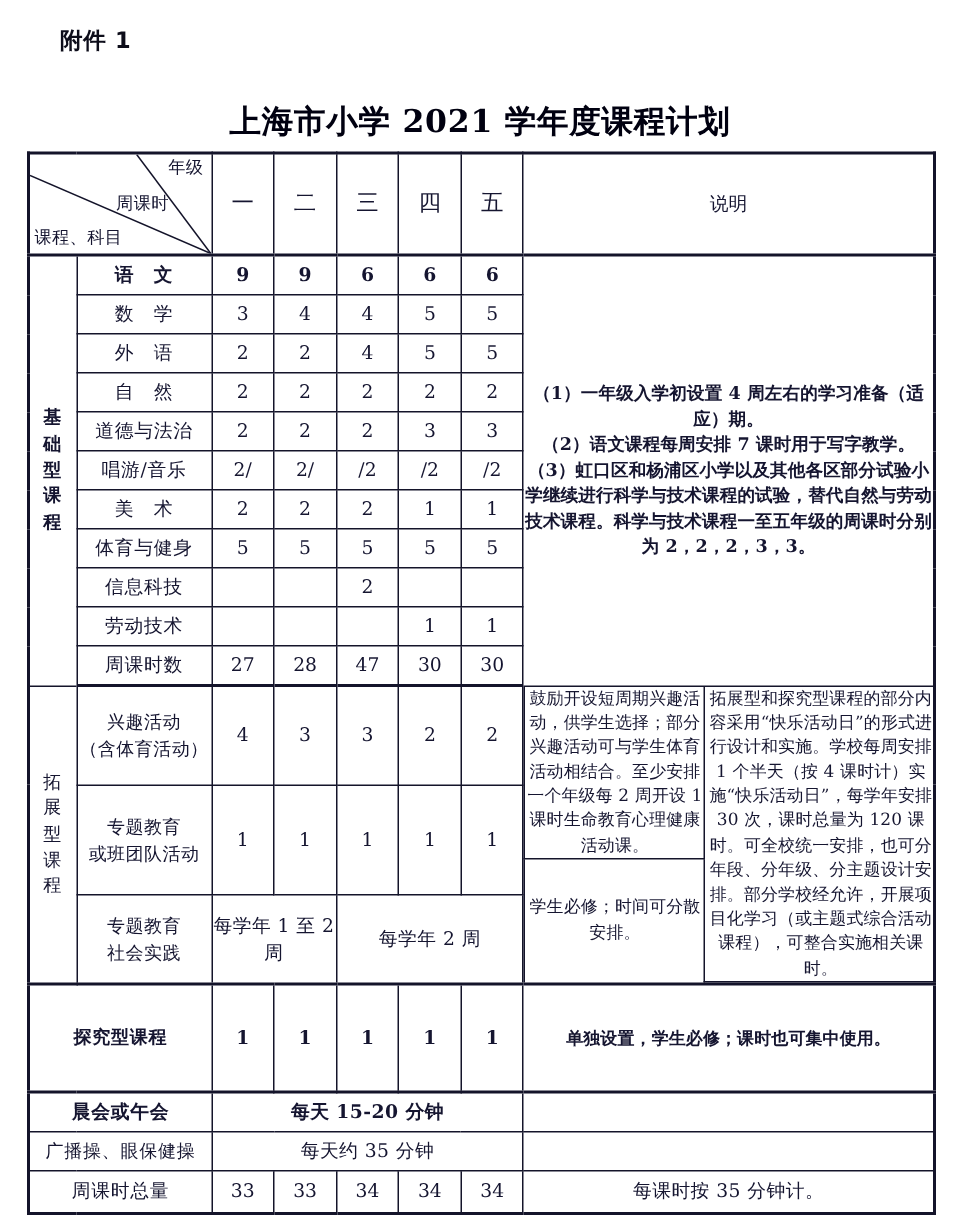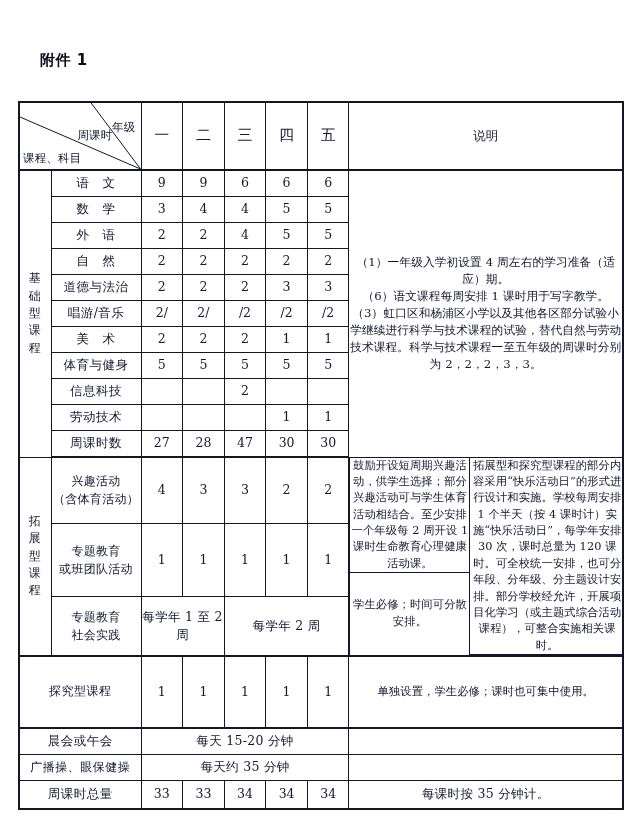--- a/index.html
+++ b/index.html
@@ -23,21 +23,20 @@
   }
   .attachment-label {
     position: absolute;
     left: 40px;
     top: 18px;
     font-family: "DejaVu Sans", "Liberation Sans", sans-serif;
     font-size: 15px;
     font-weight: 600;
     color: #0d0d1a;
     letter-spacing: 0.5px;
-    margin-top: 33px;
   }
   .doc-title {
     position: absolute;
     left: 0;
     right: 0;
     top: 67px;
     text-align: center;
     font-family: "DejaVu Serif", "Liberation Serif", serif;
     font-size: 21px;
     font-weight: bold;
@@ -126,37 +125,38 @@
     inset: 0;
     width: 100%;
     height: 100%;
   }
   .diag-cell .lbl {
     position: absolute;
     font-size: 11.5px;
     white-space: nowrap;
     letter-spacing: 0.2px;
   }
-  .diag-cell .lbl-grade { right: 5px;  top: 16px; }
+  .diag-cell .lbl-grade { right: 5px;  top: 2px; font-family: Liberation Mono, monospace; }
   .diag-cell .lbl-week  { right: 28px; top: 24px; }
   .diag-cell .lbl-subj  { left: 3px;   bottom: 2px; }
 
   .row-basic td { height: 25px; }
-  .thick-top { border-top: 2px solid #14142a !important; }
+  .thick-top { border-top: 2px solid #14142a !important; font-weight: bold; }
   .thick-bottom { border-bottom: 2px solid #14142a !important; }
 
   .span-wide { font-size: 12.5px; letter-spacing: 0.3px; }
 </style>
 </head>
 <body>
 
 <div class="page">
 
   <div class="attachment-label">附件 1</div>
 
+  <div class="doc-title">上海市小学 2021 学年度课程计划</div>
 
   <table class="plan">
     <colgroup>
       <col class="c-cat">
         <col class="c-sub">
       <col class="c-g">
         <col class="c-g">
         <col class="c-g">
         <col class="c-g">
         <col class="c-g">
@@ -191,21 +191,21 @@
           <span>程</span>
         </td>
         <td class="subj thick-top">语　文</td>
         <td class="num thick-top">9</td>
         <td class="num thick-top">9</td>
         <td class="num thick-top">6</td>
         <td class="num thick-top">6</td>
         <td class="num thick-top">6</td>
         <td rowspan="11" class="note thick-top">
           <p>（1）一年级入学初设置 4 周左右的学习准备（适应）期。</p>
-          <p>（6）语文课程每周安排 1 课时用于写字教学。</p>
+          <p>（2）语文课程每周安排 7 课时用于写字教学。</p>
           <p>（3）虹口区和杨浦区小学以及其他各区部分试验小学继续进行科学与技术课程的试验，替代自然与劳动技术课程。科学与技术课程一至五年级的周课时分别为 2，2，2，3，3。</p>
         </td>
       </tr>
 
       <tr class="row-basic">
         <td class="subj">数　学</td>
         <td class="num">3</td>
         <td class="num">4</td>
         <td class="num">4</td>
         <td class="num">5</td>

